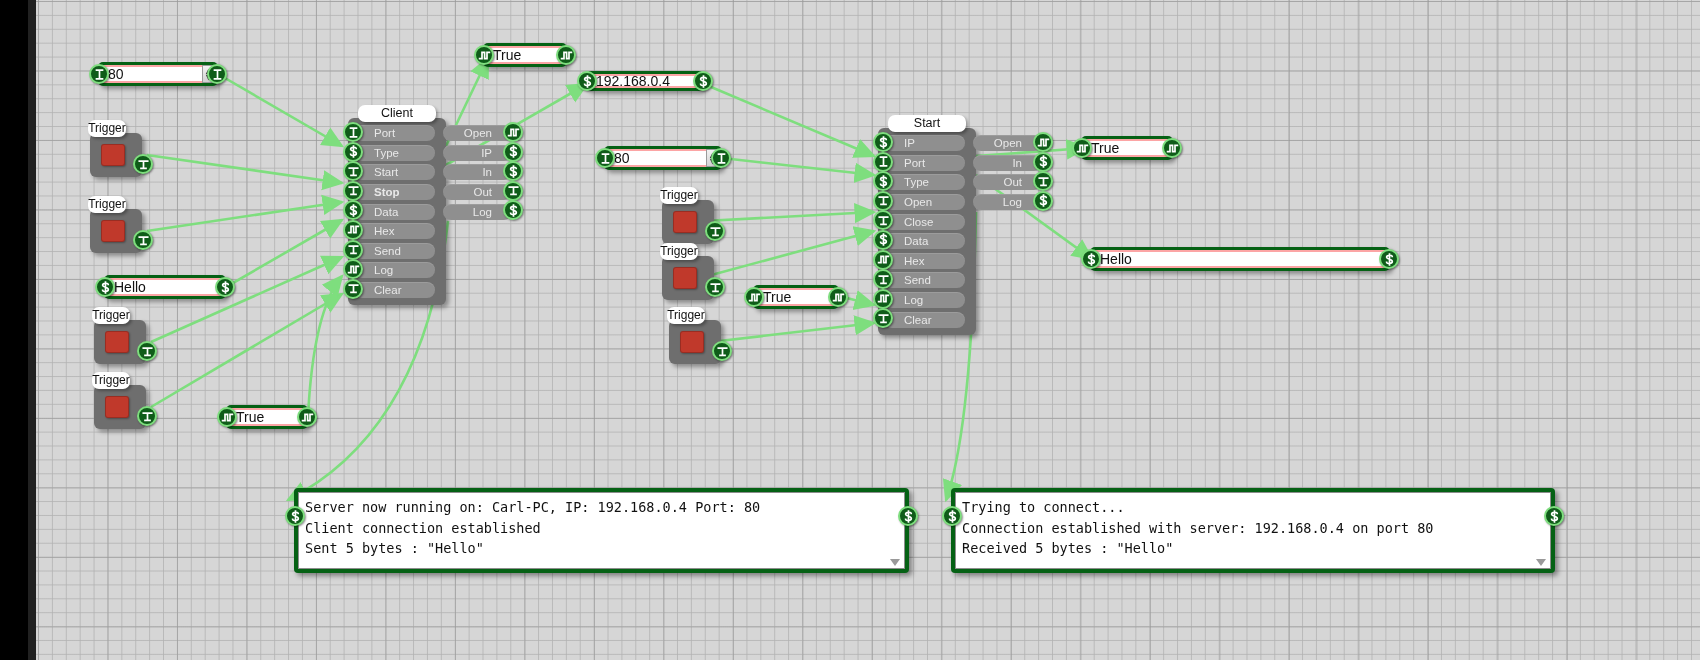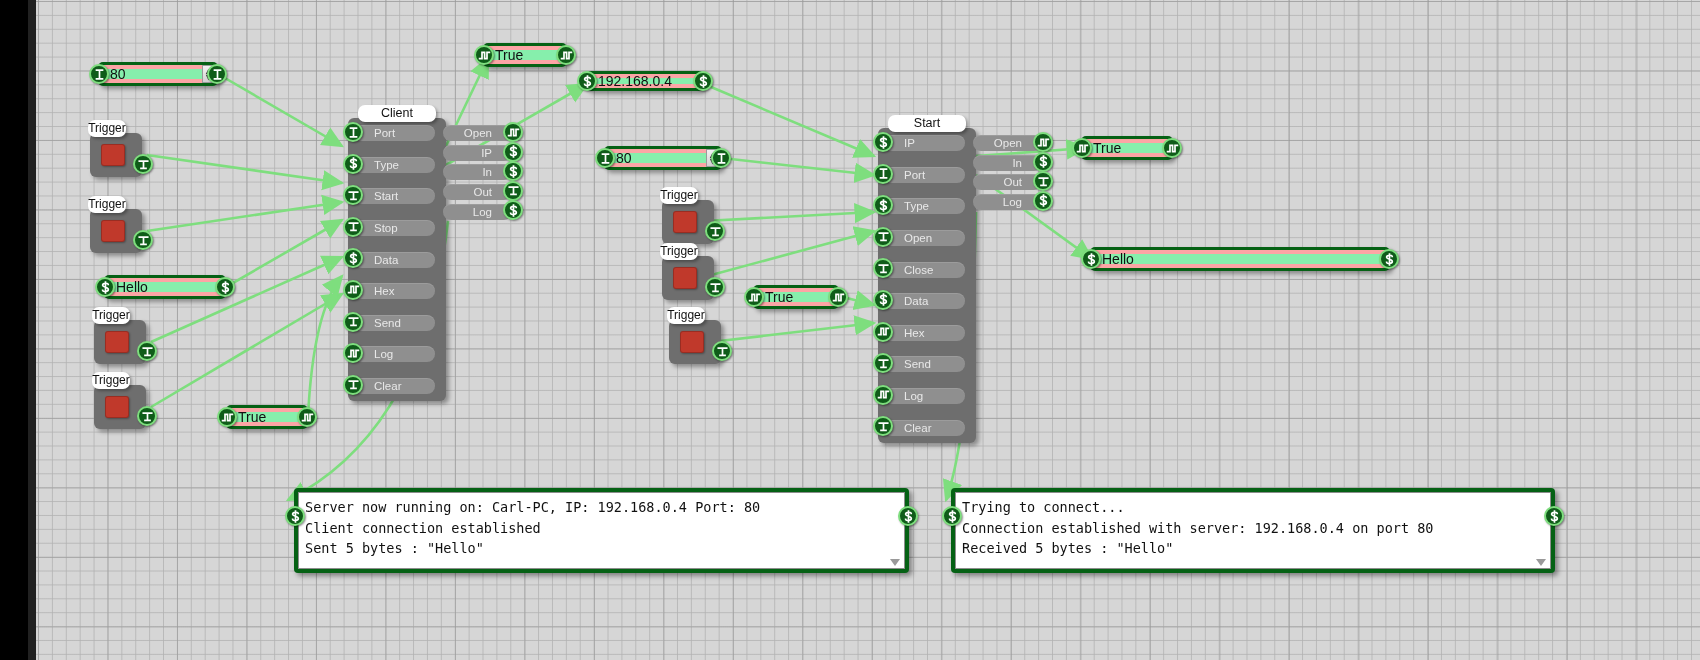--- a/index.html
+++ b/index.html
@@ -41,21 +41,21 @@
   }
   .row{display:flex;align-items:center;height:18.6px;position:relative;}
   .pill{
     background:#8f8f8f;color:#e8e8e8;border-radius:9px;
     font-size:11.5px;line-height:16px;height:16px;
     display:flex;align-items:center;
     box-shadow:inset 0 1px 0 rgba(255,255,255,.12);
   }
   .pill.left{padding-left:20px;padding-right:9px;justify-content:flex-start;}
   .pill.right{padding-right:20px;padding-left:9px;justify-content:flex-end;}
-  .col-left{display:flex;flex-direction:column;gap:13px;}
+  .col-left{display:flex;flex-direction:column;gap:1px;}
   .col-right{display:flex;flex-direction:column;gap:1px;}
   .node-cols{display:flex;gap:8px;padding:0 6px;}
 
   
   .port{
     position:absolute;width:20px;height:20px;border-radius:50%;
     background:#0f5c19;border:2.5px solid #7ede7e;
     box-sizing:border-box;
     display:flex;align-items:center;justify-content:center;
     box-shadow:1px 1px 2px rgba(0,0,0,.45);
@@ -66,24 +66,24 @@
   .port.r{right:-11px;top:-2px;}
 
   
   .w{position:absolute;}
   .w-frame{
     position:relative;background:#056114;border-radius:5px;
     box-shadow:3px 3px 4px rgba(0,0,0,.35);
     padding:3px;box-sizing:border-box;
   }
   .w-inner{
-    background:#86efac;height:100%;box-sizing:border-box;
+    background:#ffffff;height:100%;box-sizing:border-box;
     display:flex;align-items:center;
     font-size:14px;color:#111;padding-left:5px;
-    border:4px solid #fca5a5;
+    border:2px solid #fca5a5;
   }
   .w .port{top:50%;transform:translateY(-50%);}
   .w .port.l{left:-9px;}
   .w .port.r{right:-9px;}
 
   .spinner{
     position:absolute;right:3px;top:3px;bottom:3px;width:13px;
     background:linear-gradient(#f2f2f2,#d2d2d2);
     border:1px solid #9a9a9a;box-sizing:border-box;
     display:flex;flex-direction:column;align-items:center;justify-content:center;
@@ -190,21 +190,21 @@
                     </div></div>
                 </div>
                 <div class="row">
                   <div class="pill left" style="min-width: 52px; text-align: right;">Start<div class="port l">
                       <svg width="13" height="13" viewBox="0 0 13 13">
                         <path d="M2.3 3.2 H10.7 M6.5 3.2 V10.4 M4.0 10.4 H9.0" stroke="#ffffff" stroke-width="1.7" fill="none" stroke-linecap="square"></path>
                       </svg>
                     </div></div>
                 </div>
                 <div class="row">
-                  <div class="pill left" style="min-width: 52px;">Stop<div class="port l">
+                  <div class="pill left" style="min-width: 52px; font-weight: bold;">Stop<div class="port l">
                       <svg width="13" height="13" viewBox="0 0 13 13">
                         <path d="M2.3 3.2 H10.7 M6.5 3.2 V10.4 M4.0 10.4 H9.0" stroke="#ffffff" stroke-width="1.7" fill="none" stroke-linecap="square"></path>
                       </svg>
                     </div></div>
                 </div>
                 <div class="row">
                   <div class="pill left" style="min-width: 52px;">Data<div class="port l">
                       <svg width="13" height="13" viewBox="0 0 13 13">
                         <path d="M9.2 3.3 C9.2 1.9 3.6 1.8 3.6 4.3 C3.6 6.6 9.3 5.8 9.3 8.4 C9.3 11 3.6 11 3.6 9.3 M6.5 1.2 V11.8" stroke="#ffffff" stroke-width="1.7" fill="none" stroke-linecap="square"></path>
                       </svg>

